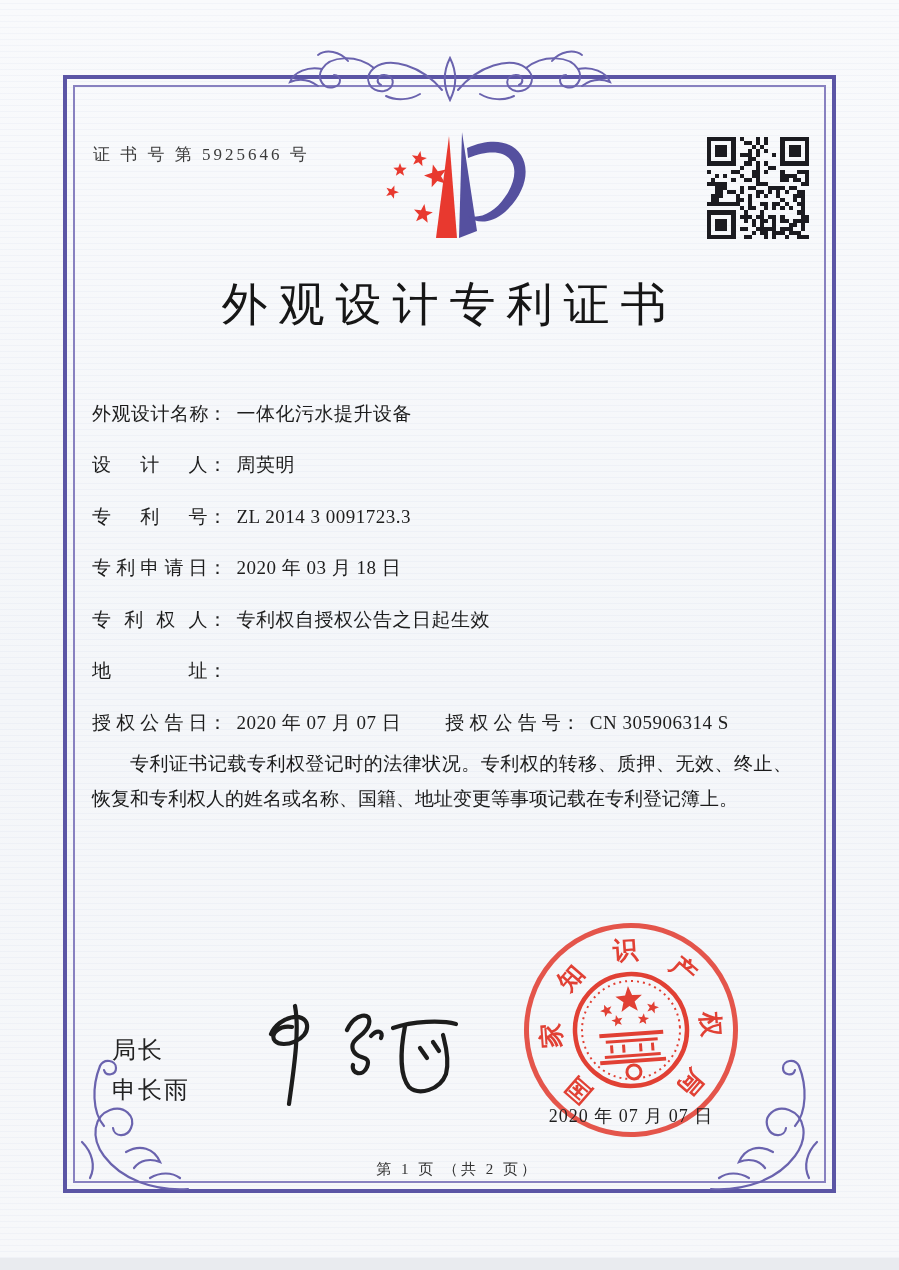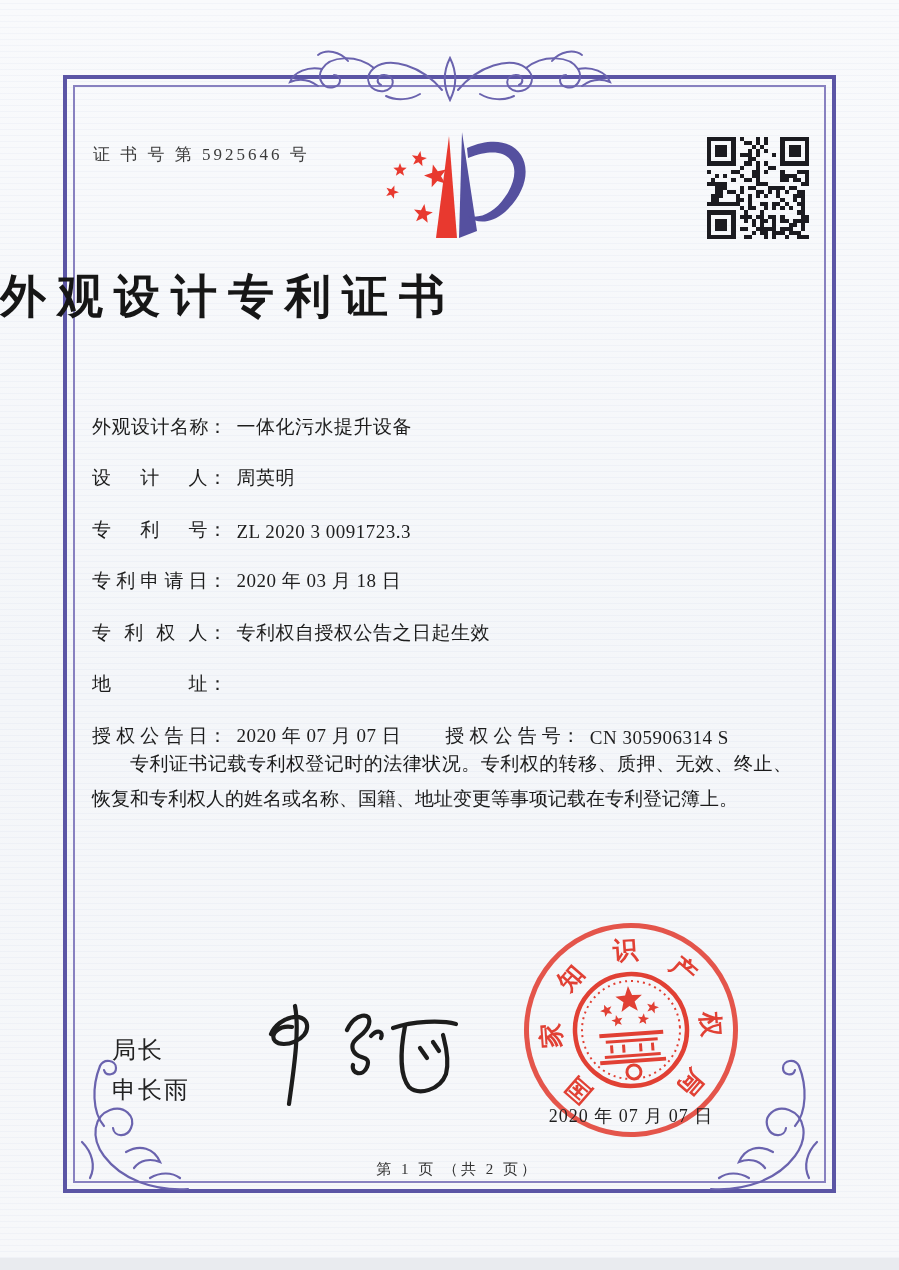--- a/index.html
+++ b/index.html
@@ -23,26 +23,26 @@
   .border-inner{
     position:absolute;left:73px;top:85px;width:753px;height:1098px;
     border:2px solid #8881c0;box-sizing:border-box;
   }
   .cert-no{
     position:absolute;left:93px;top:143px;font-size:17px;letter-spacing:3px;color:#3b3b3b;
   }
   .logo{position:absolute;left:372px;top:124px;width:160px;height:132px;}
   .qr{position:absolute;left:707px;top:137px;width:102px;height:102px;}
   .title{
-    position:absolute;left:0;right:0;top:266px;margin:0;text-align:left;
-    font-size:46px;font-weight:bold;letter-spacing:11px;color:#161616;
+    position:absolute;left:0;right:0;top:266px;margin:8px;text-align:center;
+    font-size:46px;font-weight:normal;letter-spacing:11px;color:#161616;
   }
   .fields{position:absolute;left:92px;top:388px;width:716px;}
   .field-row{
-    height:51.5px;display:flex;align-items:flex-end;
+    height:51.5px;display:flex;align-items:center;
     font-size:19px;color:#1d1d1d;letter-spacing:.5px;white-space:nowrap;
   }
   .f-label{
     display:inline-block;width:116px;text-align:justify;text-align-last:justify;
   }
   .f-colon{display:inline-block;margin-right:9px;}
   .pair2{margin-left:44px;}
   .paragraphs{
     position:absolute;left:92px;top:746px;width:700px;
     font-size:19px;line-height:35px;color:#1b1b1b;text-align:justify;
@@ -440,21 +440,21 @@
       <span class="f-value">一体化污水提升设备</span>
     </div>
     <div class="field-row">
       <span class="f-label">设计人</span>
         <span class="f-colon">：</span>
       <span class="f-value">周英明</span>
     </div>
     <div class="field-row">
       <span class="f-label">专利号</span>
         <span class="f-colon">：</span>
-      <span class="f-value">ZL 2020 3 0091723.3</span>
+      <span class="f-value">ZL 2014 3 0091723.3</span>
     </div>
     <div class="field-row">
       <span class="f-label">专利申请日</span>
         <span class="f-colon">：</span>
       <span class="f-value">2020 年 03 月 18 日</span>
     </div>
     <div class="field-row">
       <span class="f-label">专利权人</span>
         <span class="f-colon">：</span>
       <span class="f-value">专利权自授权公告之日起生效</span>

